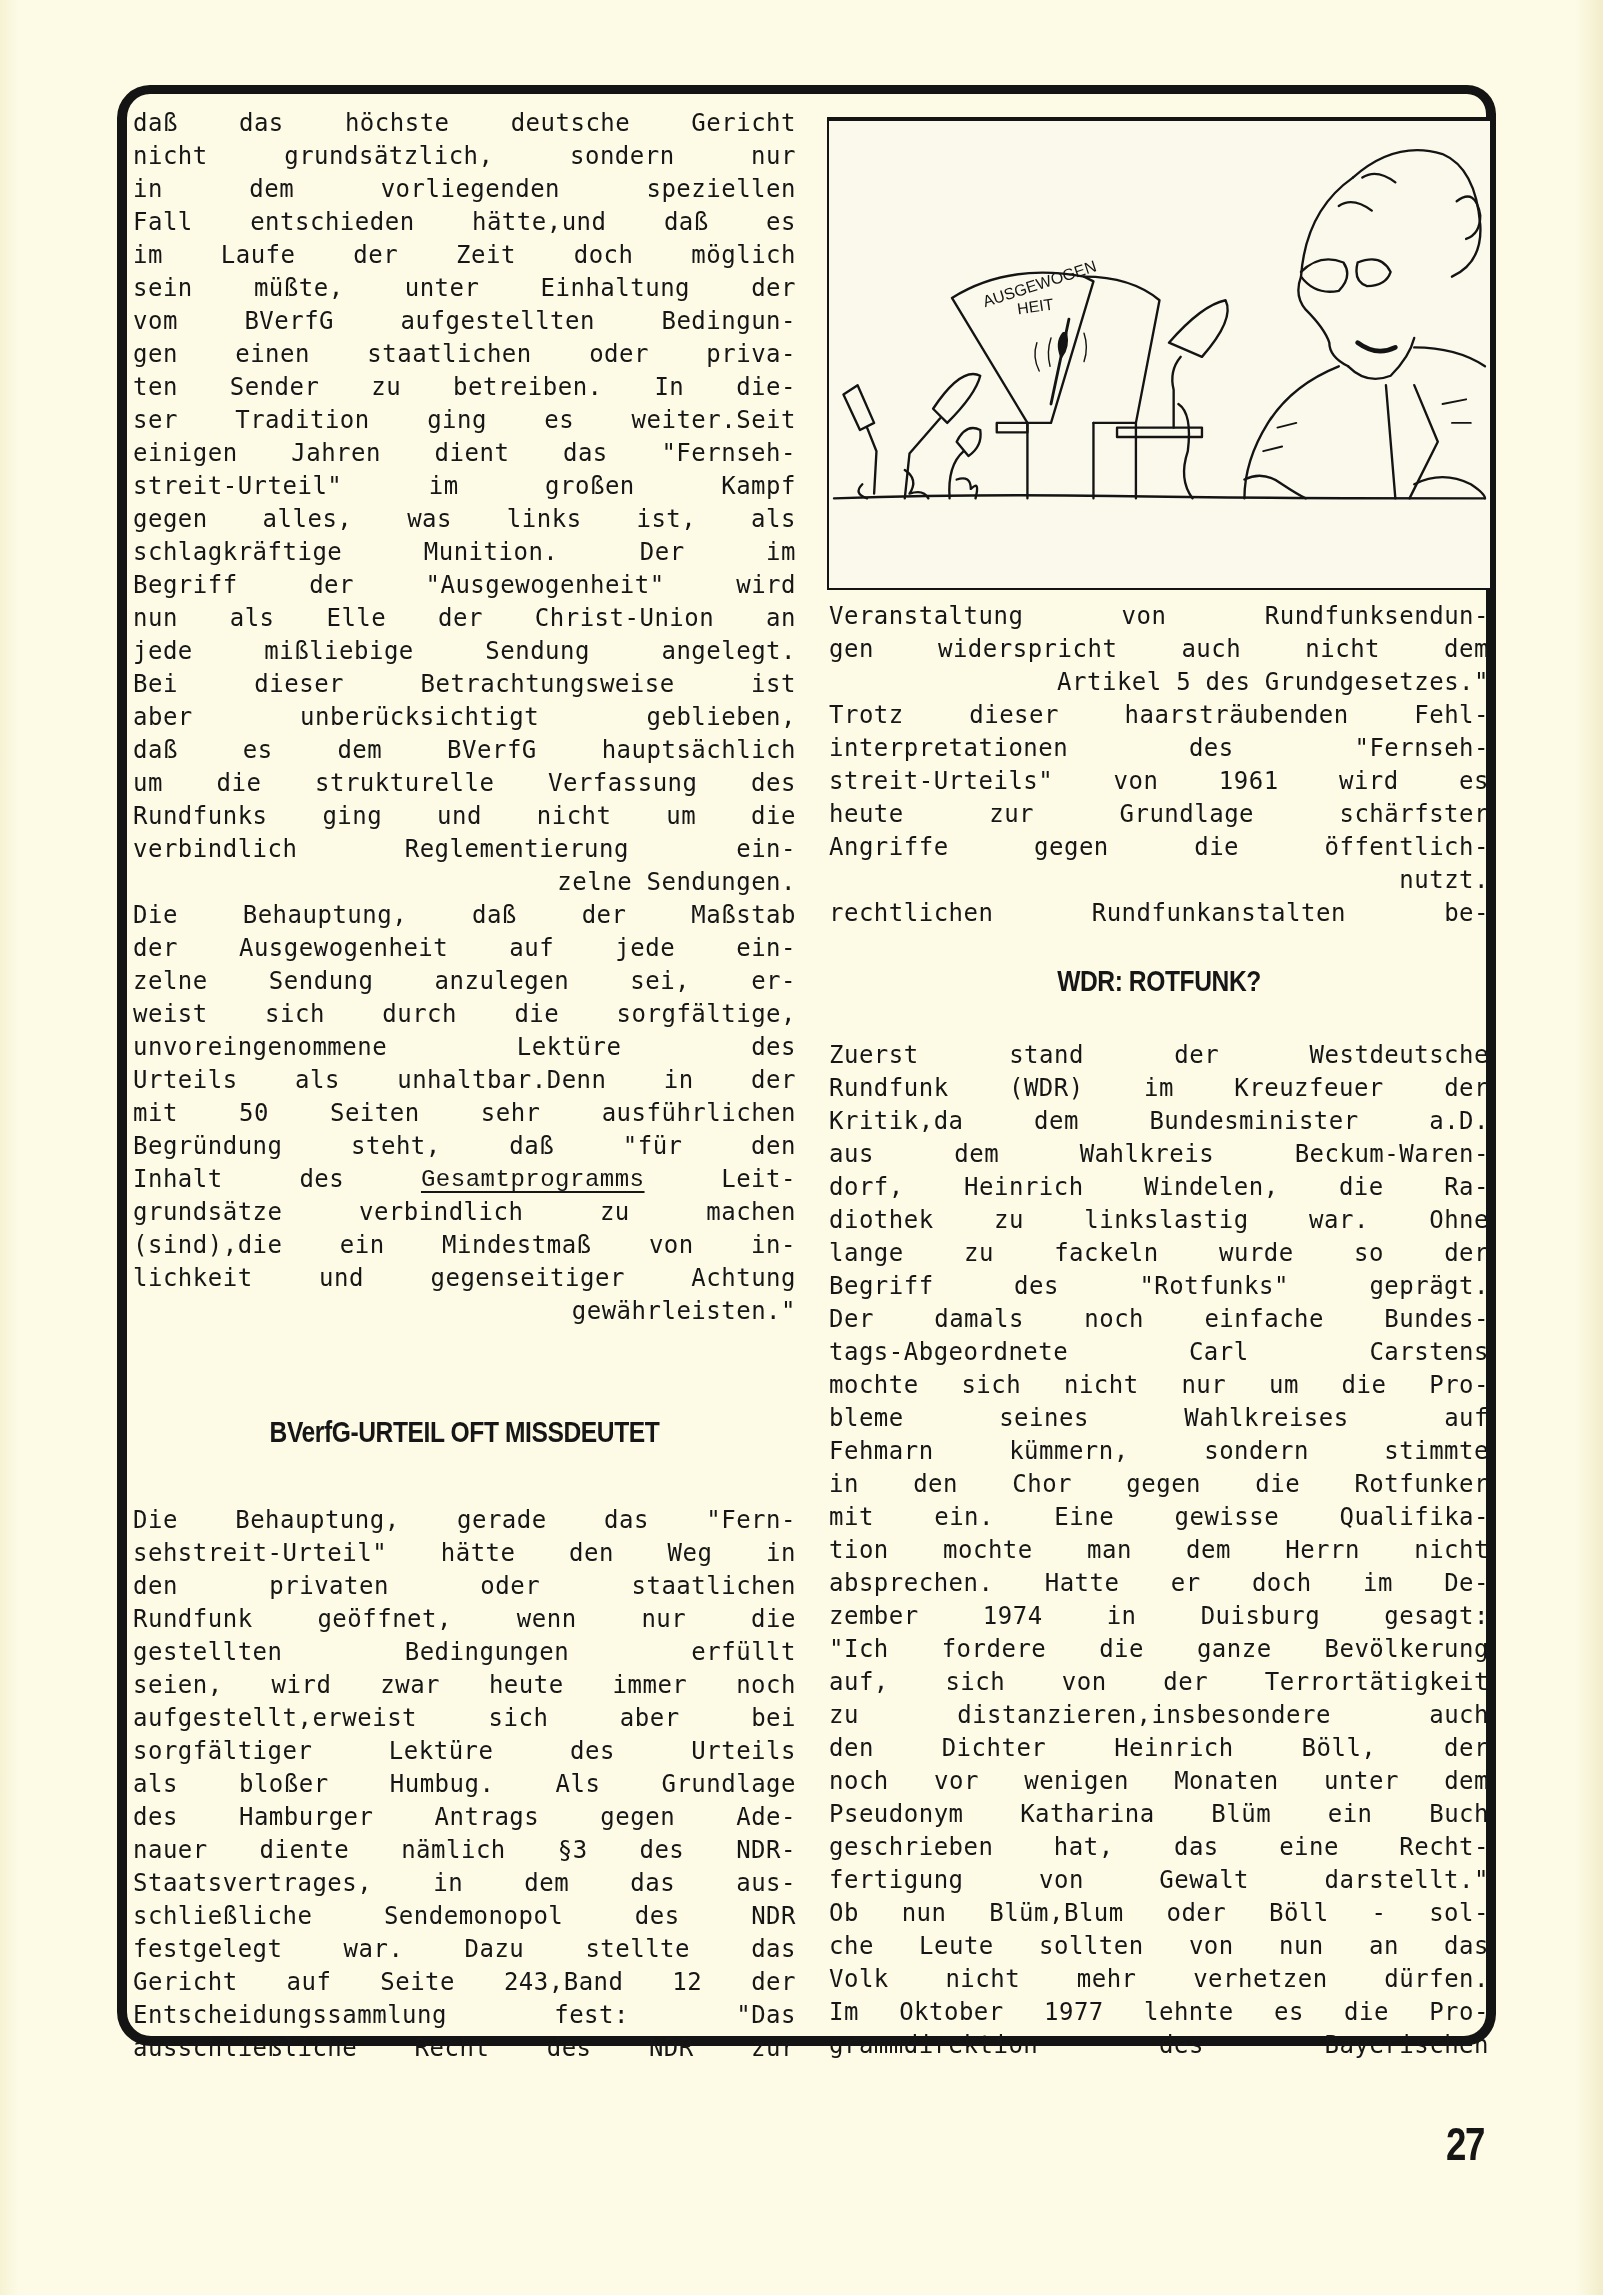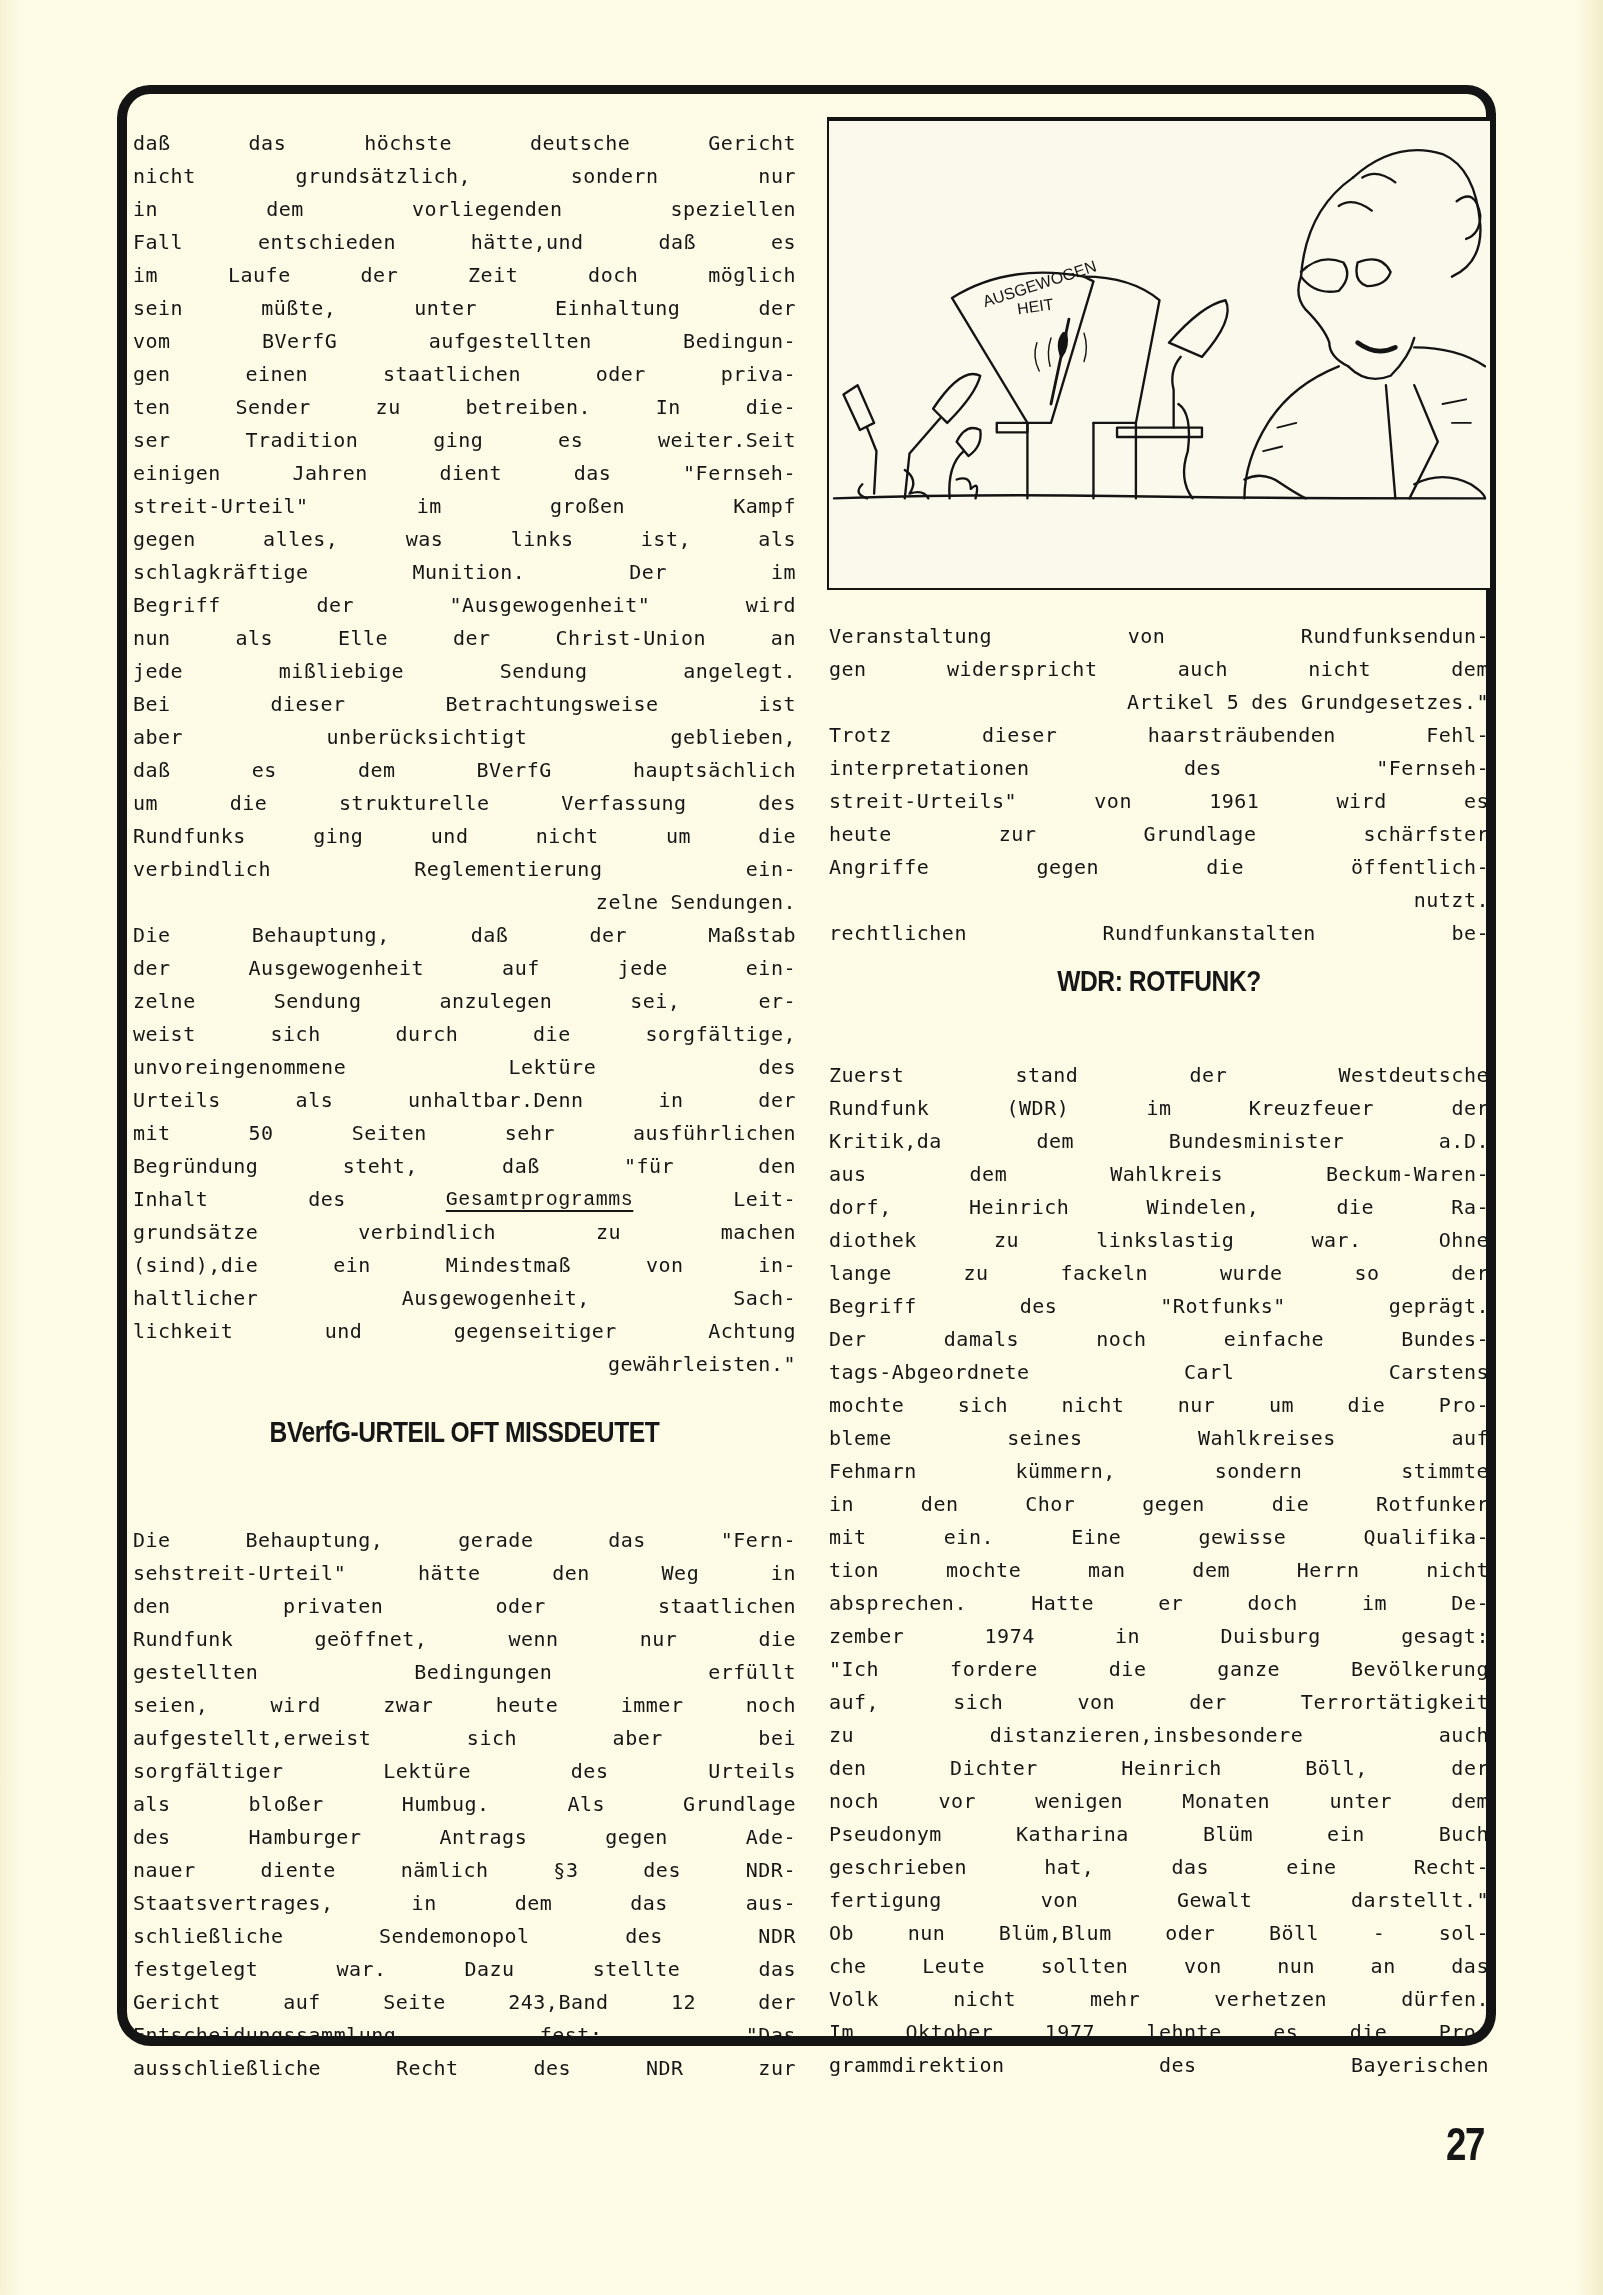--- a/index.html
+++ b/index.html
@@ -18,23 +18,22 @@
   .frame {
     position: absolute; left: 117px; top: 85px;
     width: 1379px; height: 1961px;
     border: 10.4px solid #141414;
     border-top-width: 9.5px;
     border-radius: 33px 29px 32px 34px;
     box-sizing: border-box;
   }
   .col {
     position: absolute;
-    font-size: 20px; line-height: 33px;
+    font-size: 24px; line-height: 33px;
     letter-spacing: 0.5px;
-    margin-top: 20px;
   }
   .col-left { left: 133px; top: 107px; width: 663px; }
   .col-right { left: 829px; top: 600px; width: 660px; }
   .line {
     display: flex; justify-content: space-between;
     white-space: pre; height: 33px;
   }
   .line.last { justify-content: flex-end; }
   .line.last span + span { margin-left: 0.6em; }
   .u { text-decoration: underline; text-decoration-thickness: 2.4px; text-underline-offset: 4.7px; font-family: Liberation Mono, monospace; }
@@ -100,21 +99,20 @@
     <div class="line"><span>der</span><span>Ausgewogenheit</span><span>auf</span><span>jede</span><span>ein-</span></div>
     <div class="line"><span>zelne</span><span>Sendung</span><span>anzulegen</span><span>sei,</span><span>er-</span></div>
     <div class="line"><span>weist</span><span>sich</span><span>durch</span><span>die</span><span>sorgfältige,</span></div>
     <div class="line"><span>unvoreingenommene</span><span>Lektüre</span><span>des</span></div>
     <div class="line"><span>Urteils</span><span>als</span><span>unhaltbar.Denn</span><span>in</span><span>der</span></div>
     <div class="line"><span>mit</span><span>50</span><span>Seiten</span><span>sehr</span><span>ausführlichen</span></div>
     <div class="line"><span>Begründung</span><span>steht,</span><span>daß</span><span>"für</span><span>den</span></div>
     <div class="line"><span>Inhalt</span><span>des</span><span class="u">Gesamtprogramms</span><span>Leit-</span></div>
     <div class="line"><span>grundsätze</span><span>verbindlich</span><span>zu</span><span>machen</span></div>
     <div class="line"><span>(sind),die</span><span>ein</span><span>Mindestmaß</span><span>von</span><span>in-</span></div>
-    <div class="line"><span>haltlicher</span><span>Ausgewogenheit,</span><span>Sach-</span></div>
     <div class="line"><span>lichkeit</span><span>und</span><span>gegenseitiger</span><span>Achtung</span></div>
     <div class="line last"><span>gewährleisten."</span></div>
   </div>
 
 <div class="heading heading-left">BVerfG-URTEIL OFT MISSDEUTET</div>
 
 <div class="col col-left-b">
     <div class="line"><span>Die</span><span>Behauptung,</span><span>gerade</span><span>das</span><span>"Fern-</span></div>
     <div class="line"><span>sehstreit-Urteil"</span><span>hätte</span><span>den</span><span>Weg</span><span>in</span></div>
     <div class="line"><span>den</span><span>privaten</span><span>oder</span><span>staatlichen</span></div>

